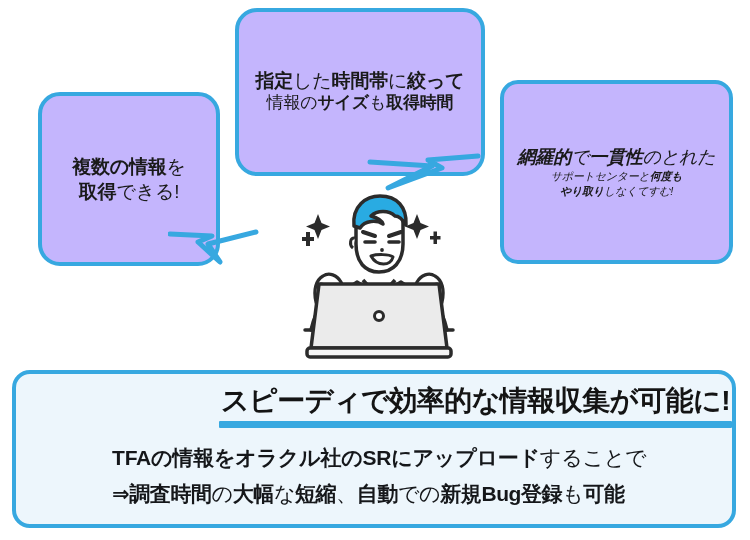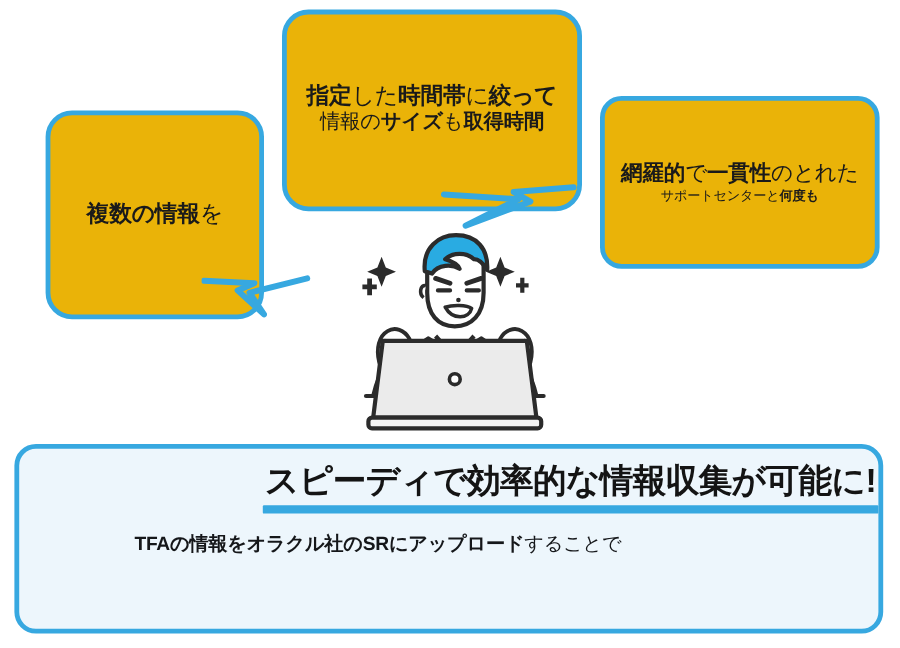--- a/index.html
+++ b/index.html
@@ -19,21 +19,21 @@
     position: absolute;
     inset: 0;
     width: 750px;
     height: 540px;
   }
 
   
   .bubble {
     position: absolute;
     box-sizing: border-box;
-    background: #eab308;
+    background: #c4b5fd;
     border: 4px solid #37a8e0;
     border-radius: 22px;
     display: flex;
     flex-direction: column;
     align-items: center;
     justify-content: center;
     text-align: center;
     z-index: 5;
   }
   .bubble .line {
@@ -50,23 +50,24 @@
     width: 182px; height: 174px;
     font-size: 19px;
   }
   #bubble-2 {
     left: 235px; top: 8px;
     width: 250px; height: 168px;
     font-size: 19px;
   }
   #bubble-3 {
     left: 500px; top: 80px;
-    width: 233px; height: 144px;
+    width: 233px; height: 184px;
     font-size: 18px;
     border-radius: 18px;
+    font-style: italic;
   }
   #bubble-2 .line.small { font-size: 17px; font-family: Liberation Mono, monospace; }
   #bubble-3 .line.small { font-size: 11px; }
 
   .tail { position: absolute; z-index: 6; pointer-events: none; }
   #tail-1 { left: 168px; top: 218px; }
   #tail-2 { left: 366px; top: 150px; }
 
   
   #illustration {
@@ -110,56 +111,58 @@
     background: #37a8e0;
     border-radius: 1px;
     width: 100%;
   }
   .summary-body {
     width: 100%;
     padding-left: 96px;
     box-sizing: border-box;
   }
   .summary-line {
-    font-size: 16px;
+    font-size: 21px;
     line-height: 1.5;
     white-space: nowrap;
     letter-spacing: -0.2px;
     color: #15171a;
   }
   .summary-line.arrow {
     font-size: 21px;
     font-weight: 700;
     padding-top: 5px;
     letter-spacing: -0.4px;
   }
 </style>
 </head>
 <body>
 
 <div class="stage">
 
   <div class="bubble" id="bubble-1">
       <div class="line"><span class="b">複数の情報</span><span class="n">を</span></div>
+      <div class="line small"><span class="b">取得</span><span class="n">できる!</span></div>
     </div>
   <svg class="tail" id="tail-1" width="92" height="62" viewBox="0 0 92 62">
     <path d="M2 16 L44 18 L30 24 L52 44 L40 26 L88 14" fill="none" stroke="#37a8e0" stroke-width="5" stroke-linecap="round" stroke-linejoin="round"></path>
   </svg>
 
   <div class="bubble" id="bubble-2">
       <div class="line"><span class="b">指定</span><span class="n">した</span><span class="b">時間帯</span><span class="n">に</span><span class="b">絞って</span></div>
       <div class="line small"><span class="n">情報の</span><span class="b">サイズ</span><span class="n">も</span><span class="b">取得時間</span></div>
     </div>
   <svg class="tail" id="tail-2" width="116" height="60" viewBox="0 0 116 60">
     <path d="M112 6 L62 10 L76 18 L22 38 L66 16 L4 12" fill="none" stroke="#37a8e0" stroke-width="5" stroke-linecap="round" stroke-linejoin="round"></path>
   </svg>
 
   <div class="bubble" id="bubble-3">
       <div class="line"><span class="b">網羅的</span><span class="n">で</span><span class="b">一貫性</span><span class="n">のとれた</span></div>
       <div class="line small"><span class="n">サポートセンター</span><span class="n">と</span><span class="b">何度も</span></div>
+      <div class="line small"><span class="b">やり取り</span><span class="n">しなくてすむ!</span></div>
     </div>
 
   <svg id="illustration" viewBox="0 0 192 172">
     <defs>
       <pattern id="dots" width="8" height="8" patternUnits="userSpaceOnUse">
         <circle cx="2" cy="2" r="1.5" fill="#4cc3ef"></circle>
         <circle cx="6" cy="6" r="1.5" fill="#4cc3ef"></circle>
       </pattern>
     </defs>
 
@@ -210,16 +213,17 @@
     </g>
   </svg>
 
   <div id="summary-panel">
     <div id="summary-title-wrap">
       <div id="summary-title">スピーディで効率的な情報収集が可能に!</div>
       <div id="summary-underline"></div>
     </div>
     <div class="summary-body">
       <div class="summary-line"><span class="b">TFAの情報をオラクル社のSRにアップロード</span><span class="n">することで</span></div>
+      <div class="summary-line arrow"><span class="b">⇒</span><span class="b">調査時間</span><span class="n">の</span><span class="b">大幅</span><span class="n">な</span><span class="b">短縮</span><span class="n">、</span><span class="b">自動</span><span class="n">での</span><span class="b">新規Bug登録</span><span class="n">も</span><span class="b">可能</span></div>
     </div>
   </div>
 
 </div>
 
 </body></html>

